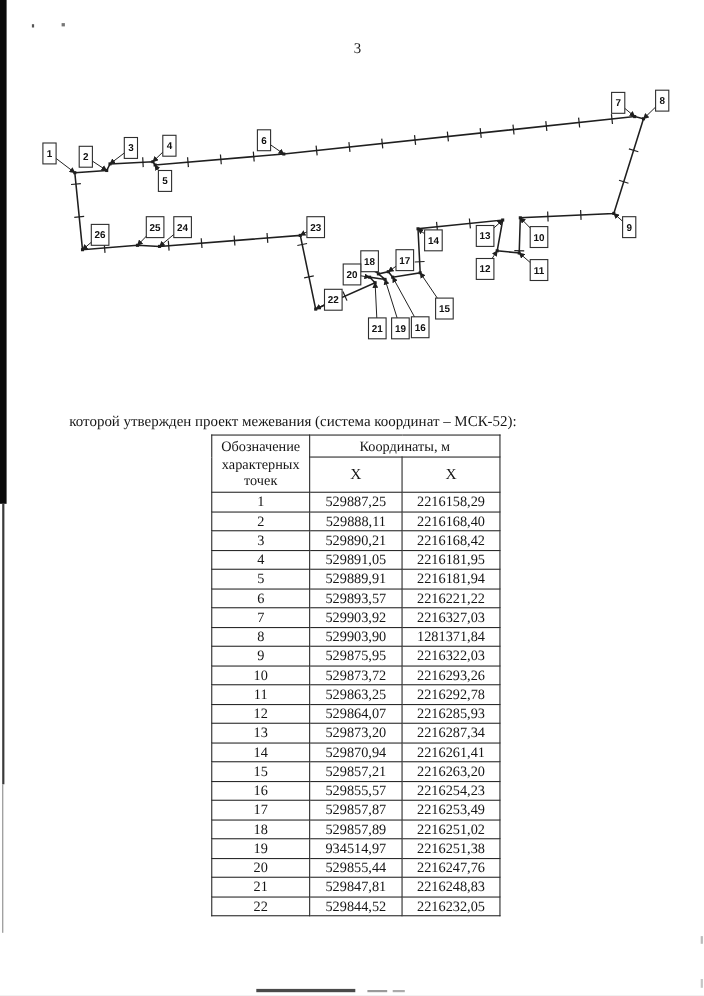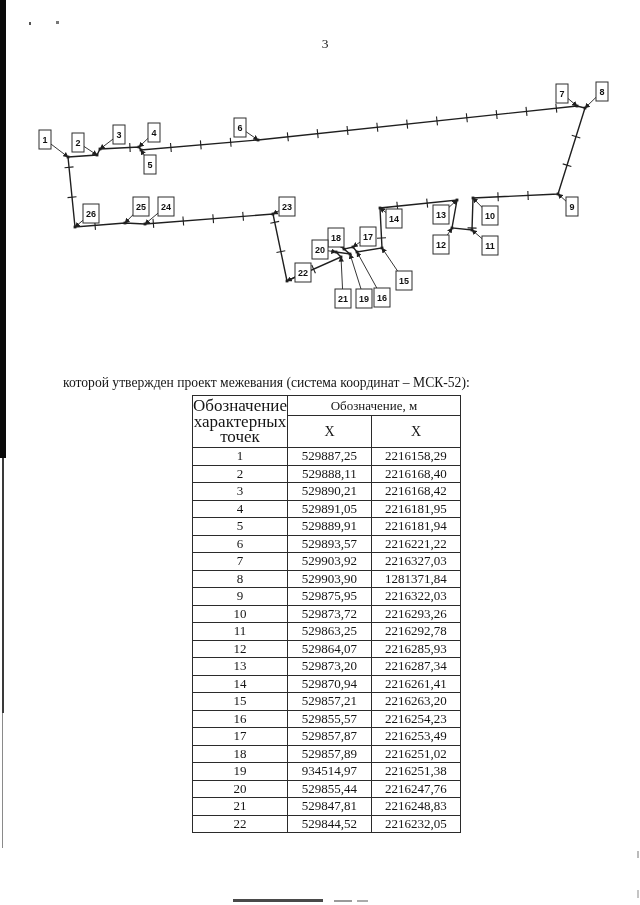--- a/index.html
+++ b/index.html
@@ -35,21 +35,21 @@
 
   table.coords{
     position:absolute;left:192px;top:395px;border-collapse:collapse;
     table-layout:fixed;font-size:13px;
   }
   table.coords th, table.coords td{
     border:1px solid #2b2b2b;padding:0;text-align:center;vertical-align:middle;
     font-weight:normal;overflow:hidden;
   }
   col.c1{width:89px;} col.c2{width:84px;} col.c3{width:89px;}
-  th.designation{height:51px;line-height:15.5px;font-size:17px;padding:0 2px;font-family:Liberation Serif, serif;}
+  th.designation{height:51px;line-height:15.5px;font-size:13px;padding:0 2px;font-family:Liberation Serif, serif;}
   th.coords-span{height:19px;font-size:13px;}
   th.sub{height:30px;font-size:14px;}
   td{height:16.5px;line-height:16.5px;}
 </style>
 </head>
 <body>
 
 <div class="page">
 
   <div class="scan-left-top"></div>
@@ -211,21 +211,21 @@
 
   <table class="coords">
     <colgroup>
         <col class="c1">
         <col class="c2">
         <col class="c3">
       </colgroup>
     <thead>
       <tr>
         <th rowspan="2" class="designation">Обозначение характерных точек</th>
-        <th colspan="2" class="coords-span">Обозначение, м</th>
+        <th colspan="2" class="coords-span">Координаты, м</th>
       </tr>
       <tr>
         <th class="sub">X</th>
         <th class="sub">X</th>
       </tr>
     </thead>
     <tbody id="coords-body">
         <tr>
           <td>1</td>
           <td>529887,25</td>

